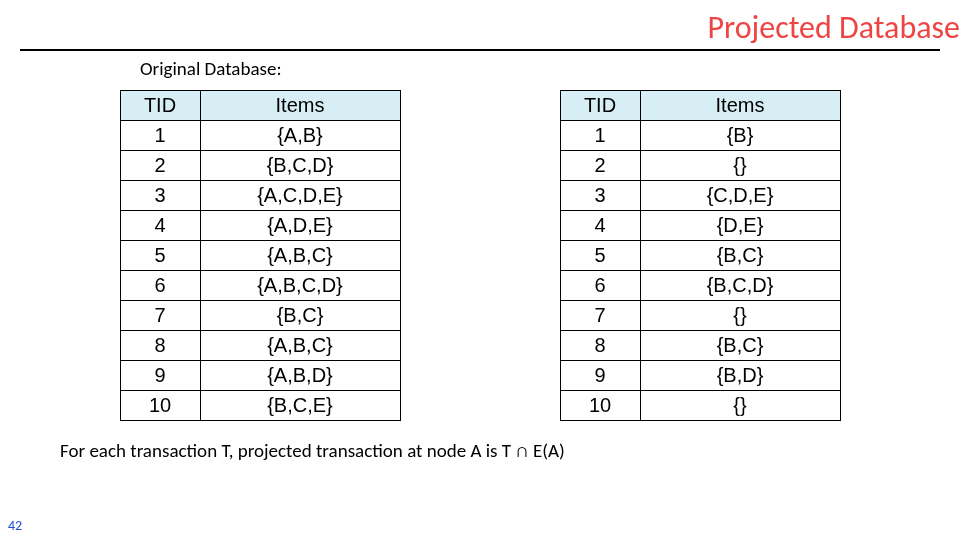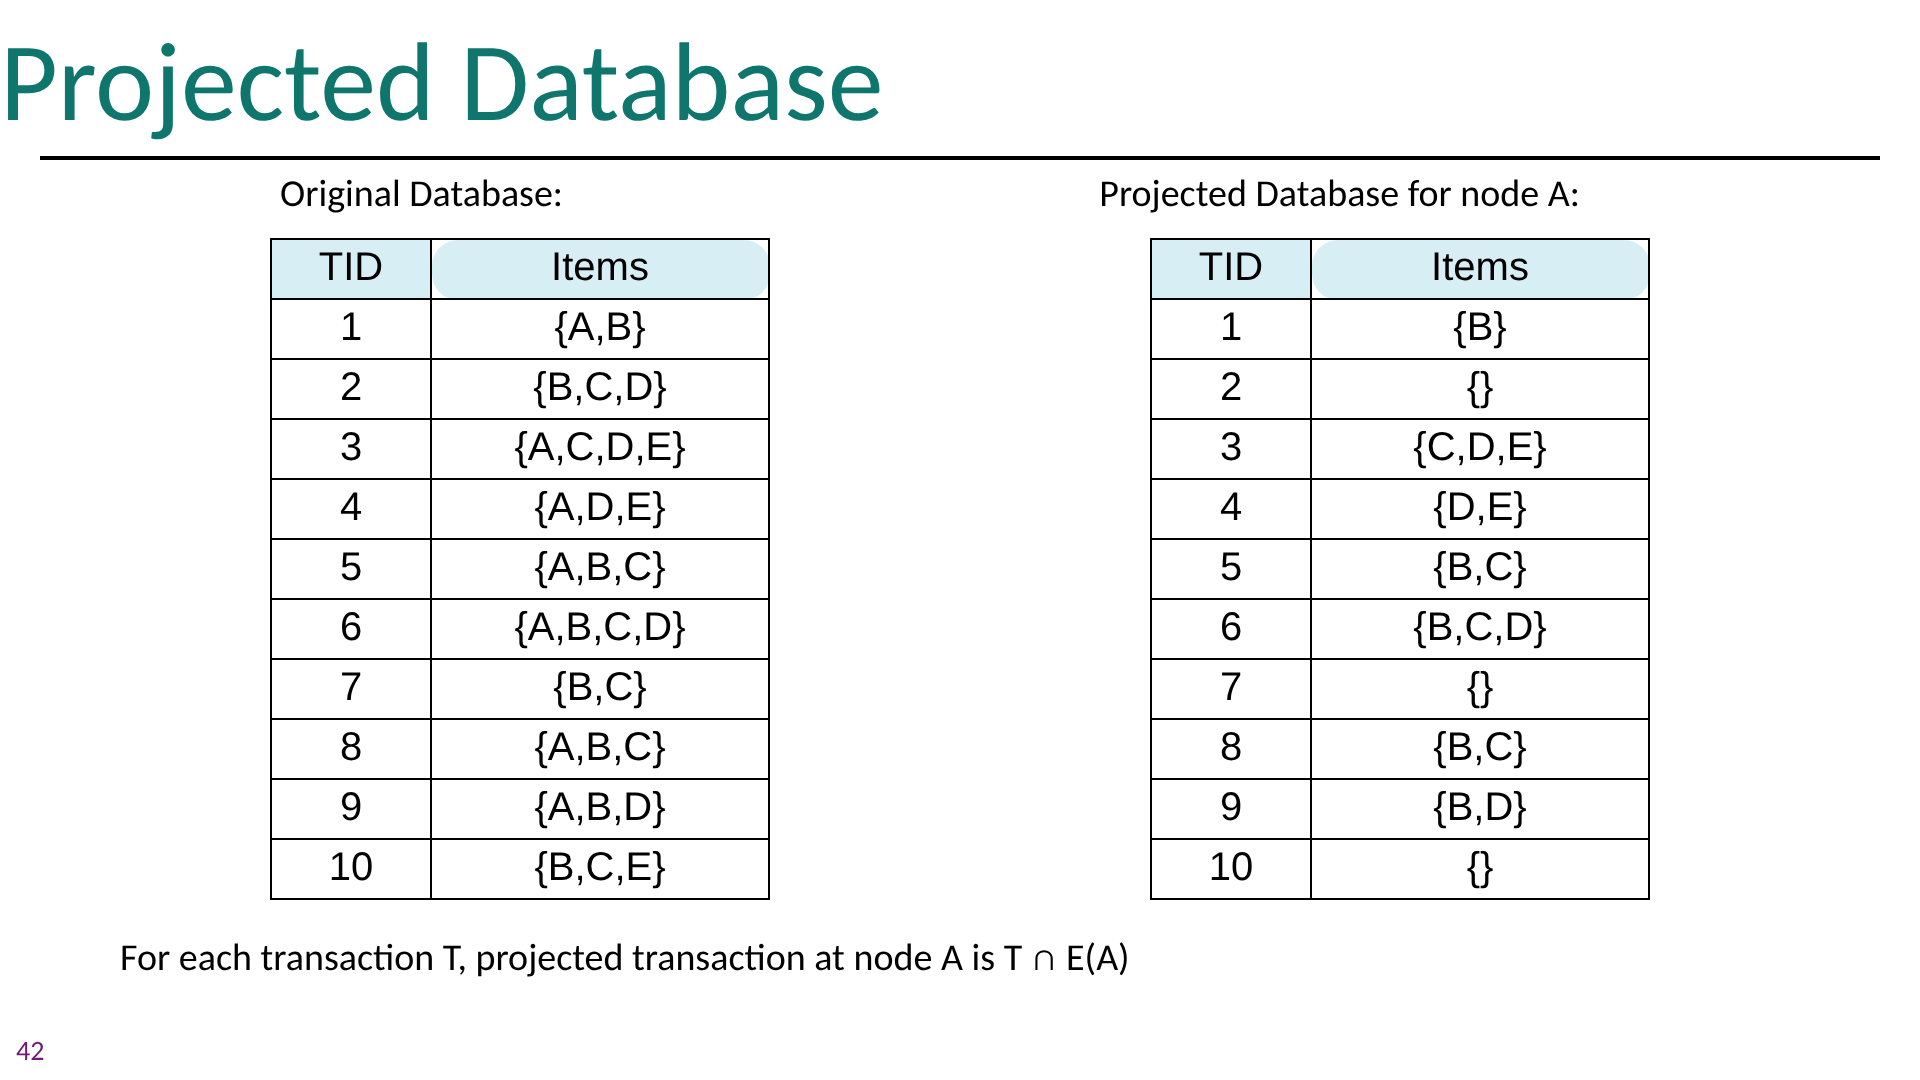--- a/index.html
+++ b/index.html
@@ -5,24 +5,24 @@
   * { box-sizing: border-box; margin: 0; padding: 0; }
   body {
     width: 960px;
     height: 540px;
     background: #fff;
     font-family: "Calibri", "Segoe UI", sans-serif;
     position: relative;
     overflow: hidden;
   }
   .title {
-    text-align: left;
-    font-size: 56px;
+    text-align: right;
+    font-size: 32px;
     font-weight: 400;
-    color: #0f766e;
+    color: #ef4444;
     padding-top: 8px;
     padding-bottom: 2px;
   }
   .title-underline {
     border-bottom: 2px solid #000;
     margin: 0 20px 6px 20px;
   }
   .labels-row {
     display: flex;
     justify-content: space-between;
@@ -47,43 +47,42 @@
     text-align: center;
     font-size: 20px;
     line-height: 1.25;
     padding: 2px 8px;
   }
   .dbtable th {
     background: #d6eef4;
     font-weight: 400;
   }
   .dbtable .col-tid { width: 80px; }
-  .dbtable .col-items { width: 169px; border-radius: 13px; }
+  .dbtable .col-items { width: 200px; }
   .footer-text {
     font-size: 19px;
     color: #000;
     padding: 18px 0 0 60px;
   }
   .page-num {
     position: absolute;
     left: 8px;
     bottom: 6px;
     font-size: 14px;
-    color: #701a75;
+    color: #1d4ed8;
   }
 </style>
 </head>
 <body>
 
 <div class="title">Projected Database</div>
 <div class="title-underline"></div>
 
 <div class="labels-row">
   <div>Original Database:</div>
-  <div class="right">Projected Database for node A:</div>
 </div>
 
 <div class="tables-row">
 
   <table class="dbtable">
     <thead>
       <tr>
         <th class="col-tid">TID</th>
         <th class="col-items">Items</th>
       </tr>

